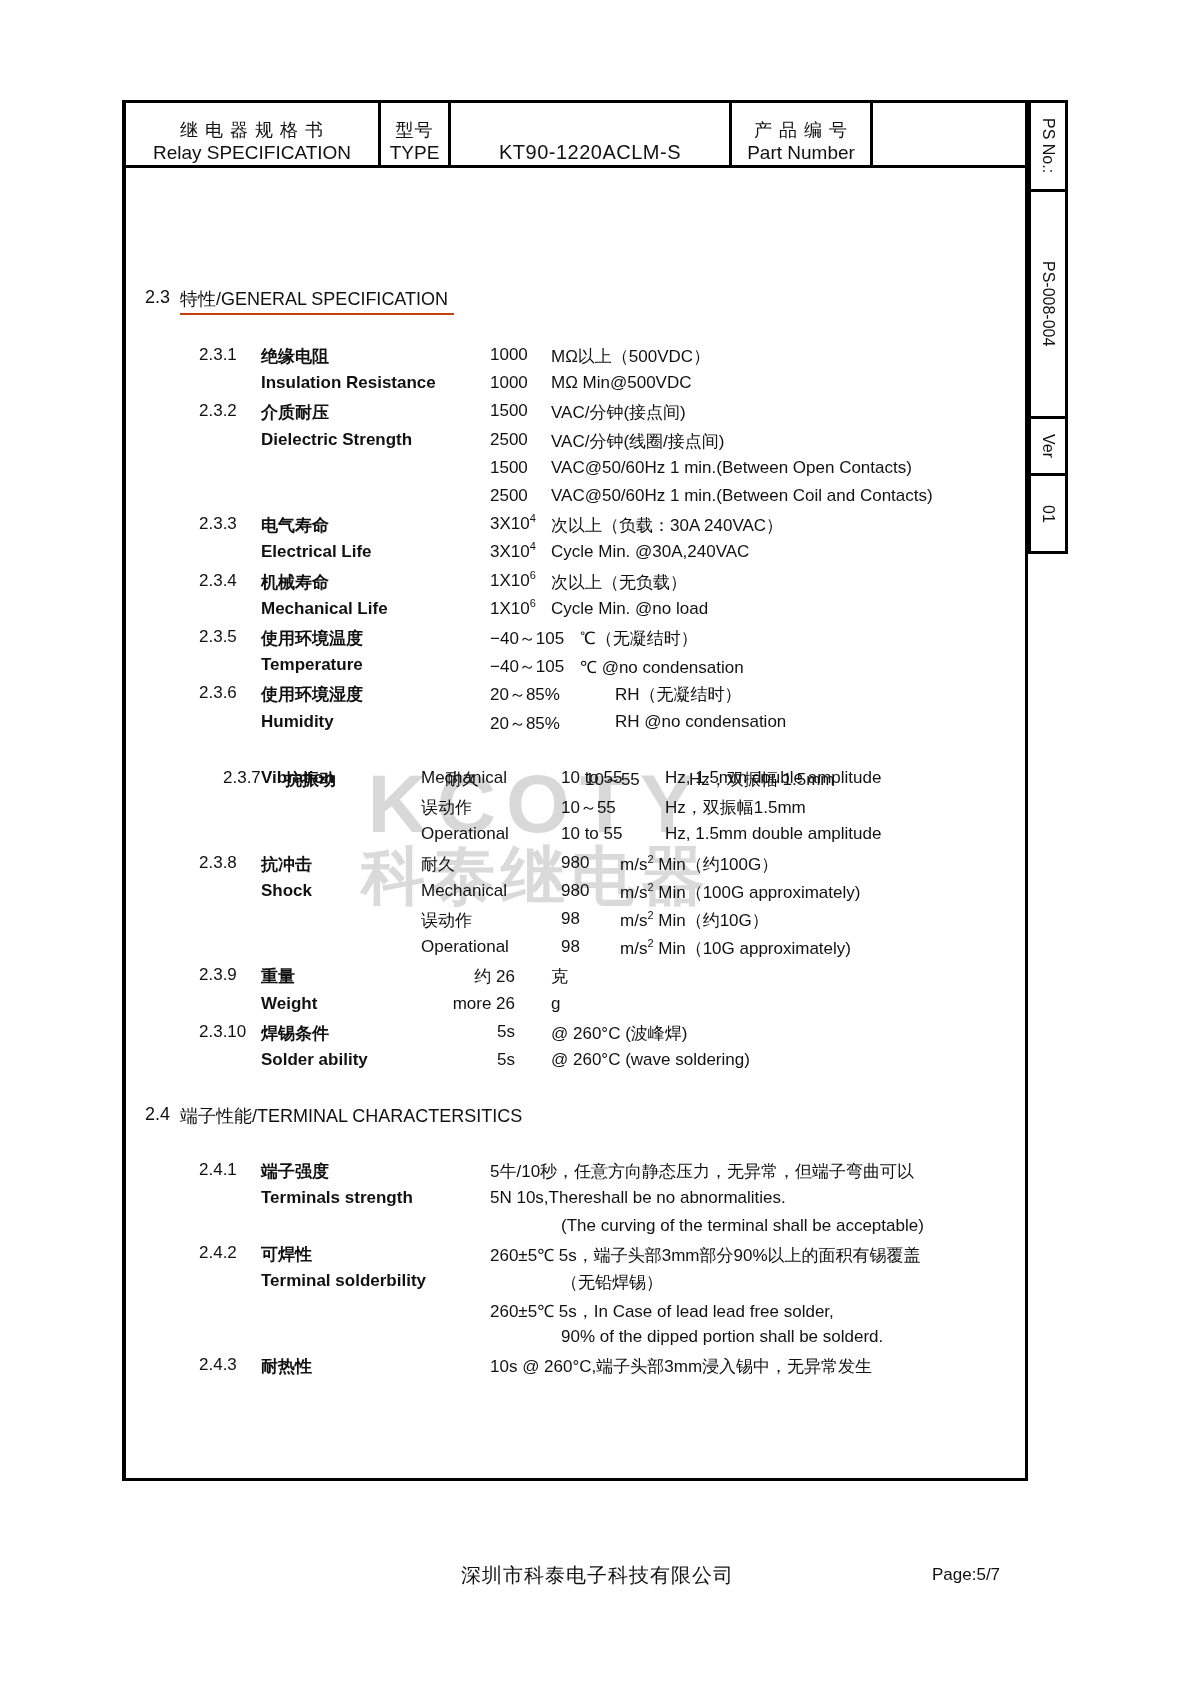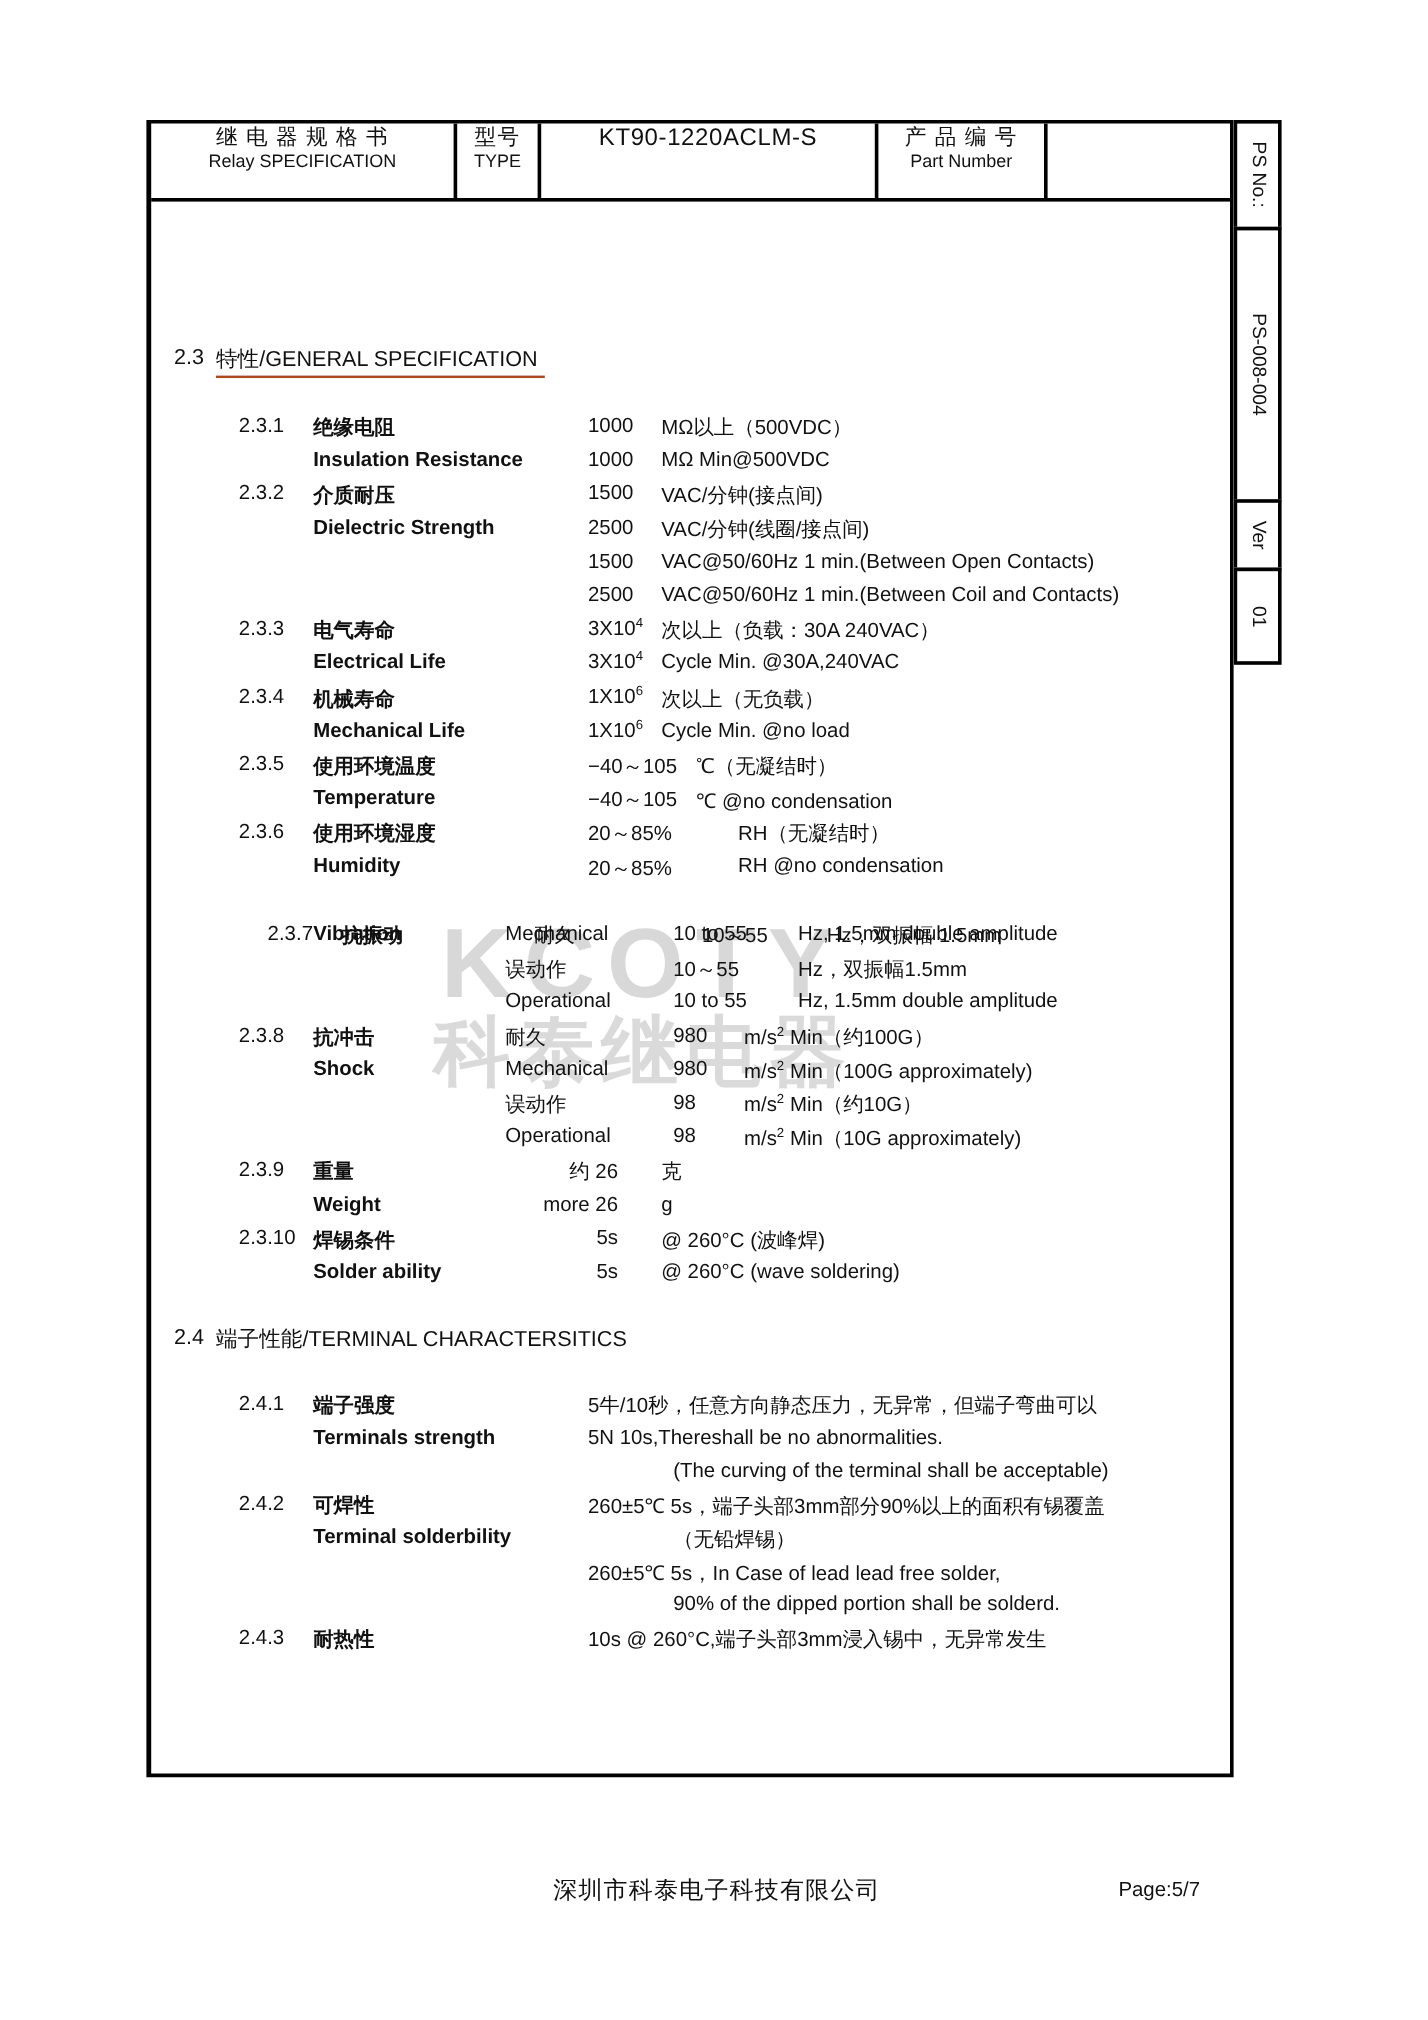--- a/index.html
+++ b/index.html
@@ -18,31 +18,31 @@
     border:3px solid #000;border-left-width:4px;
     box-sizing:border-box;
   }
   
   .hdr{
     display:flex;height:65px;border-bottom:3px solid #000;
     box-sizing:border-box;
   }
   .hdr .cell{
     border-right:3px solid #000;
-    display:flex;flex-direction:column;justify-content:flex-start;align-items:center;
+    display:flex;flex-direction:column;justify-content:flex-end;align-items:center;
     box-sizing:border-box;line-height:1.25;
   }
   .hdr .cell:last-child{border-right:none;}
   .c1{width:255px;}
   .c2{width:70px;}
   .c3{width:281px;justify-content:center;}
   .c4{width:141px;}
   .c5{flex:1;}
   .hdr .cn{font-size:18px;letter-spacing:1px;}
-  .hdr .en{font-size:15px;}
+  .hdr .en{font-size:19px;}
   .type-value{font-size:20px;letter-spacing:.5px;}
   
   .content{position:absolute;left:0;top:62px;right:0;bottom:0;}
   .sec-heading{position:absolute;left:0;width:100%;height:26px;font-size:18px;}
   .sec-num{position:absolute;left:19px;}
   .sec-title{position:absolute;left:54px;}
   .underline{border-bottom:2px solid #c2410c;padding-bottom:2px;padding-right:6px;}
   .line{position:absolute;left:0;width:100%;height:28px;font-size:17px;white-space:nowrap;}
   .line.small{font-size:14.5px;}
   .line span{position:absolute;top:0;}

